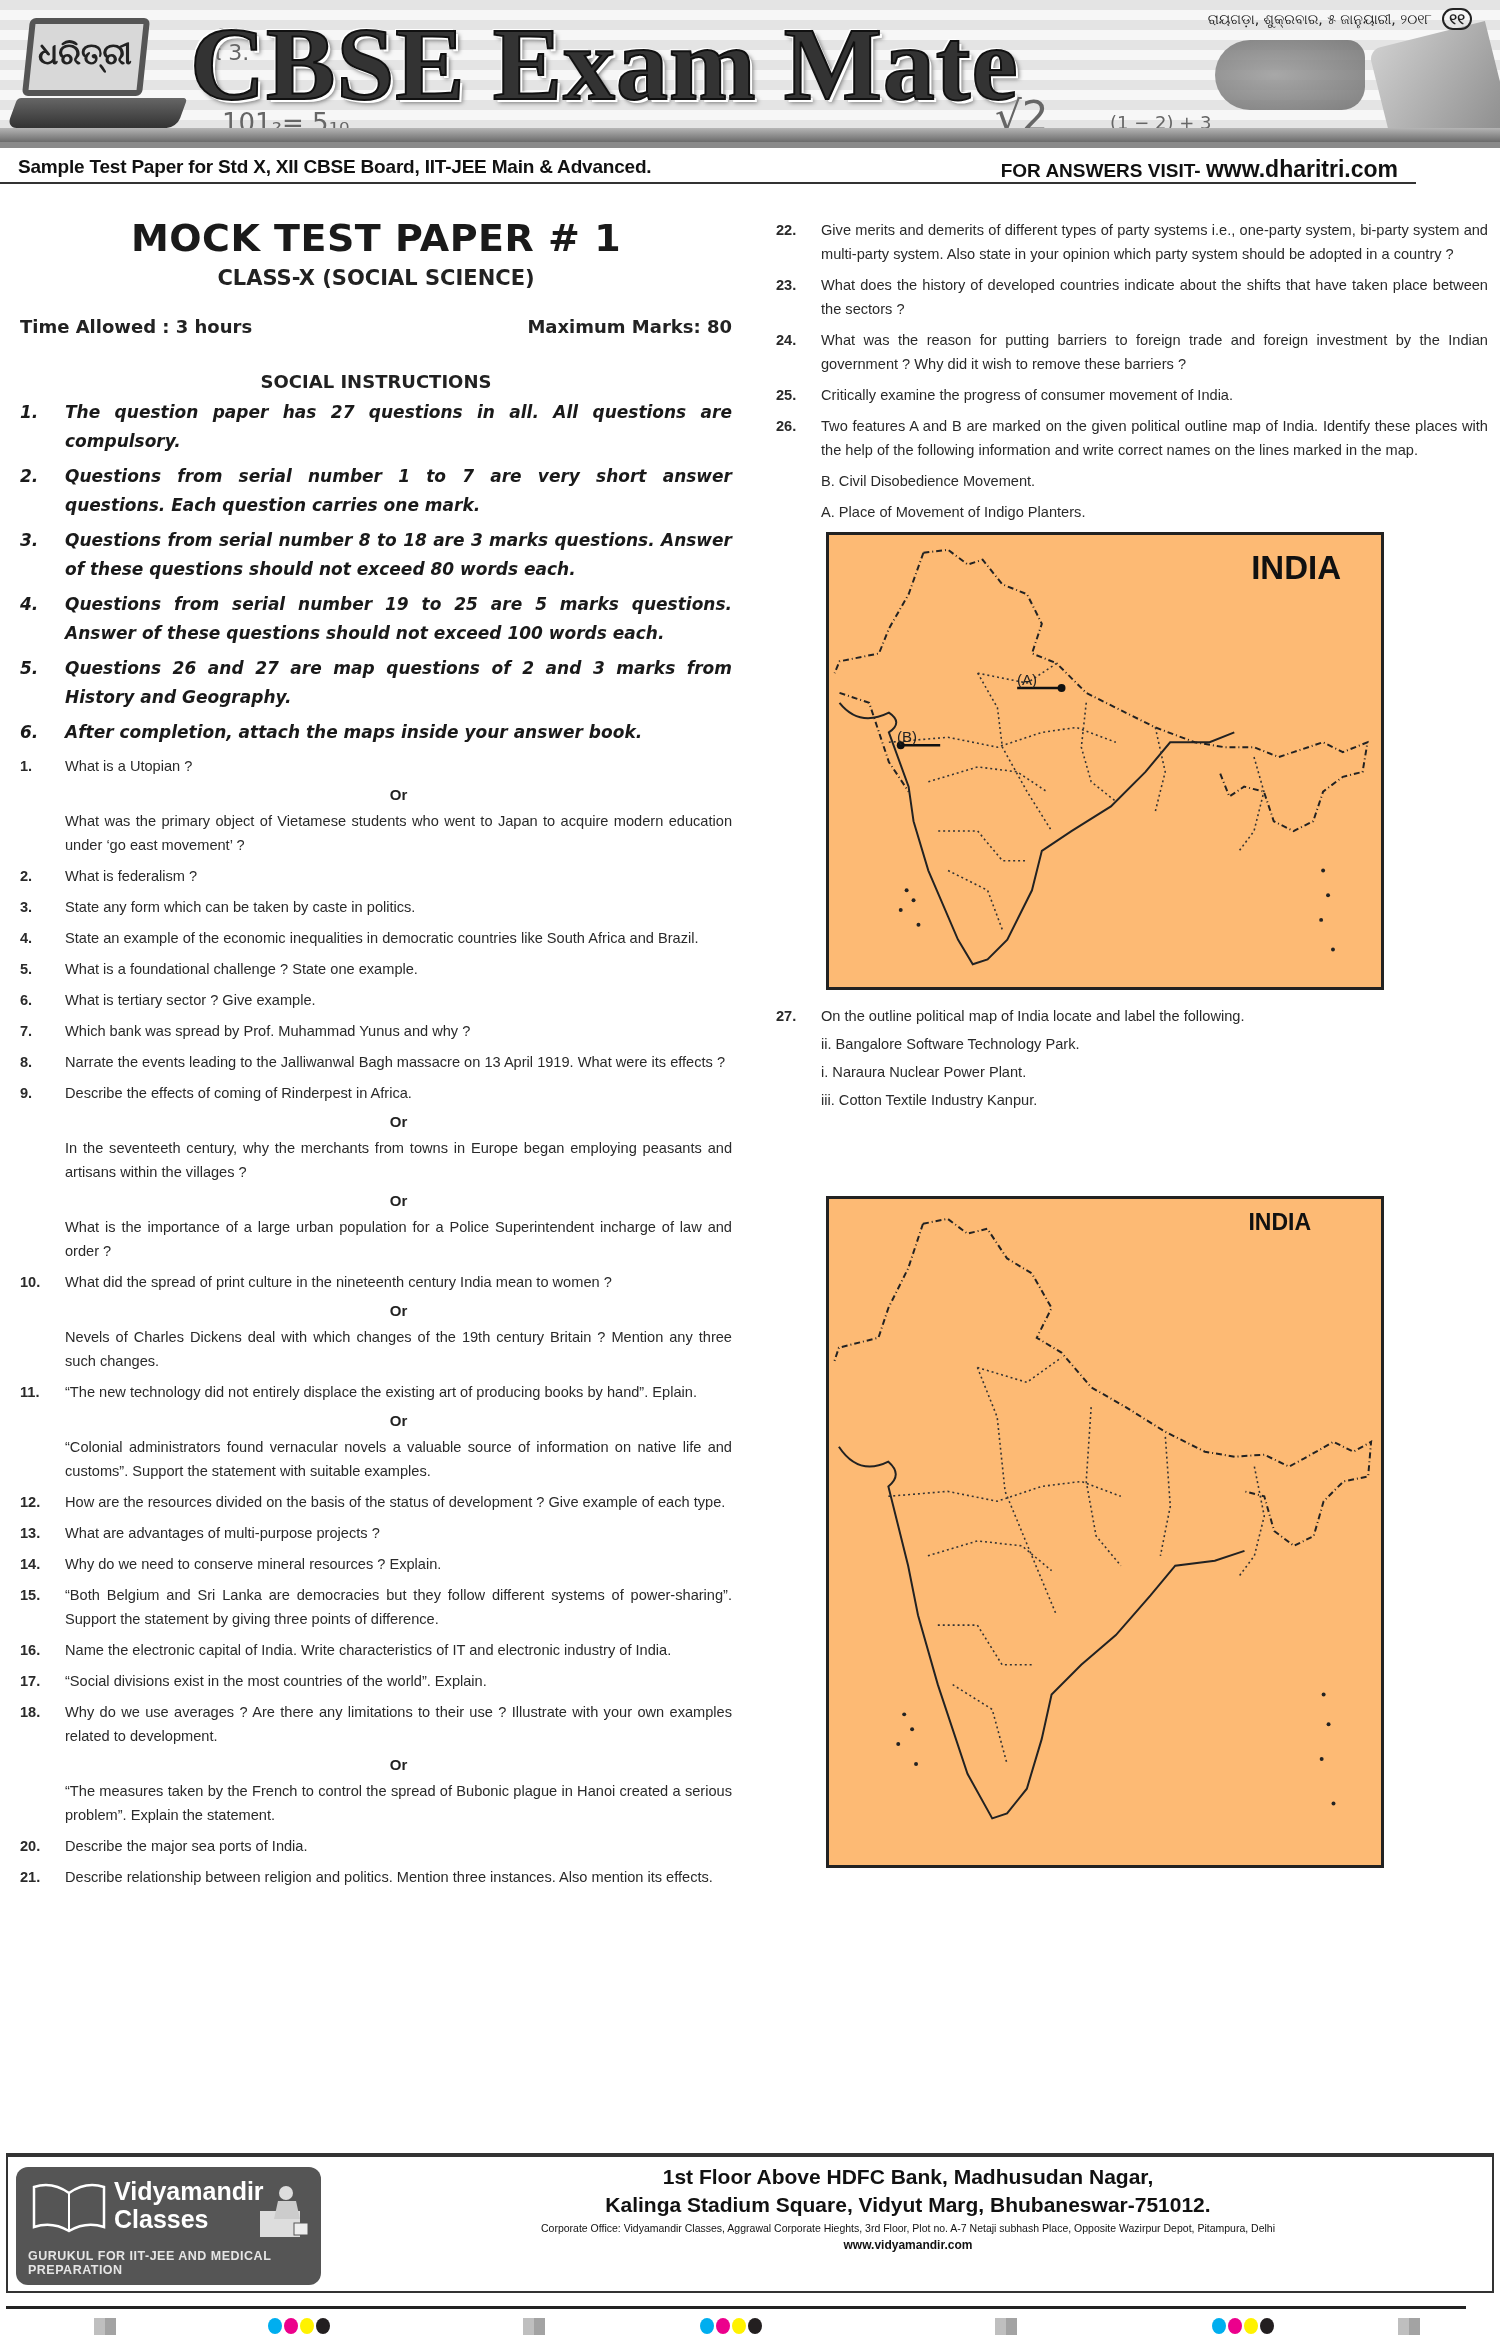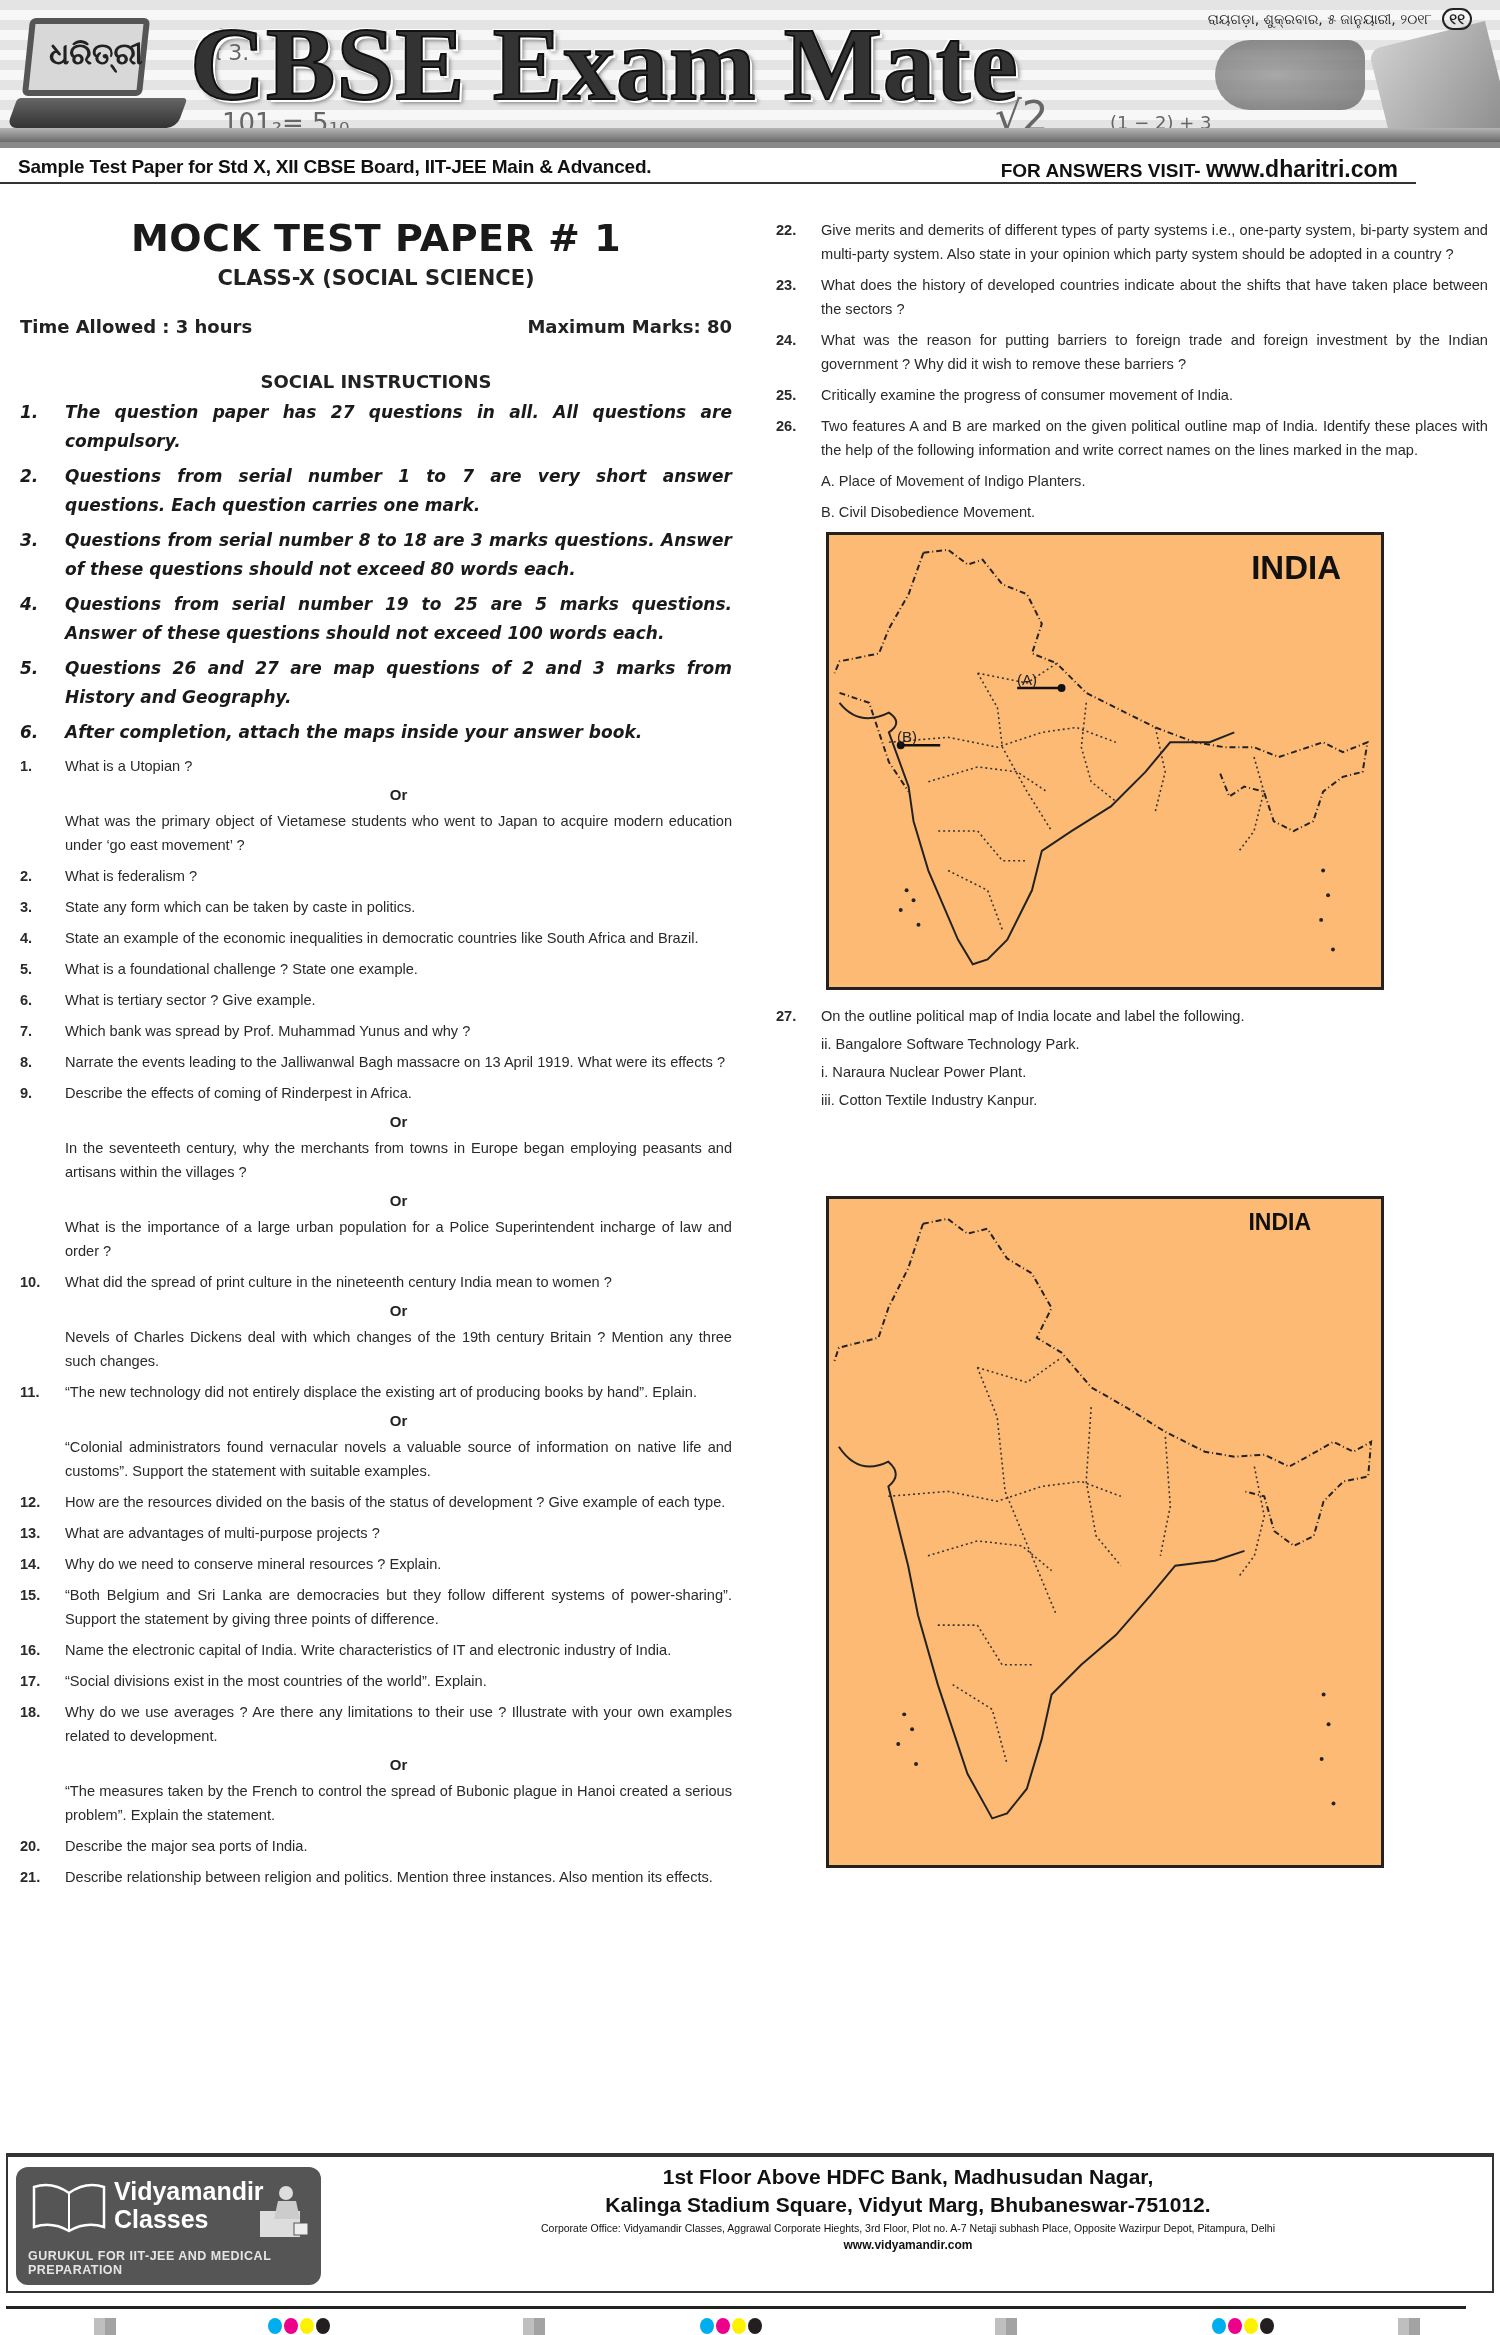--- a/index.html
+++ b/index.html
@@ -7,21 +7,21 @@
   body { font-family: "Liberation Sans", sans-serif; color: #222; position: relative; height: 2335px; overflow: hidden; }
 
   
   .masthead { position: absolute; left: 0; top: 0; width: 1500px; height: 148px;
     background: repeating-linear-gradient(to bottom, #e4e4e4 0, #e4e4e4 10px, #f7f7f7 10px, #f7f7f7 20px);
     overflow: hidden; border-bottom: 6px solid #8a8a8a; }
   .masthead .shade { position: absolute; left: 0; right: 0; bottom: 0; height: 14px; background: linear-gradient(#b5b5b5, #6b6b6b); }
   .laptop { position: absolute; left: 12px; top: 18px; width: 175px; height: 118px; }
   .laptop .screen { position: absolute; left: 14px; top: 0; width: 120px; height: 78px; background: #d8d8d8; border: 6px solid #555; border-radius: 6px; transform: skewX(-6deg); }
   .laptop .base { position: absolute; left: 0; top: 80px; width: 170px; height: 30px; background: linear-gradient(#666, #333); border-radius: 4px 4px 10px 10px; transform: skewX(-20deg); }
-  .laptop .brand { position: absolute; left: 26px; top: 18px; font-family: "DejaVu Sans", sans-serif; font-weight: bold; font-size: 30px; color: #222; margin-left: 11px; }
+  .laptop .brand { position: absolute; left: 26px; top: 18px; font-family: "DejaVu Sans", sans-serif; font-weight: bold; font-size: 30px; color: #222; }
   .mast-title { position: absolute; left: 190px; top: 12px; font-family: "Liberation Serif", serif; font-weight: bold; font-size: 104px; letter-spacing: 1px; color: #333;
     -webkit-text-stroke: 2px #111; text-shadow: 3px 3px 0 #fff, -2px -2px 0 #fff, 4px 4px 4px #777; white-space: nowrap; line-height: 1; }
   .math-deco { position: absolute; font-family: "DejaVu Sans", sans-serif; color: #666; }
   .m1 { left: 218px; top: 26px; font-size: 11px; }
   .m2 { left: 208px; top: 40px; font-size: 22px; }
   .m3 { left: 222px; top: 108px; font-size: 26px; }
   .m4 { left: 995px; top: 92px; font-size: 42px; }
   .m5 { left: 1110px; top: 112px; font-size: 18px; }
   .dateline { position: absolute; right: 28px; top: 8px; font-family: "DejaVu Sans", sans-serif; font-size: 14px; color: #222; white-space: nowrap; }
   .page-num { display: inline-block; margin-left: 6px; padding: 0 5px; border: 2px solid #222; border-radius: 14px; font-weight: bold; font-size: 15px; }
@@ -260,22 +260,22 @@
       <span class="t">What was the reason for putting barriers to foreign trade and foreign investment by the Indian government ? Why did it wish to remove these barriers ?</span>
     </div>
   <div class="q">
       <span class="n">25.</span>
       <span class="t">Critically examine the progress of consumer movement of India.</span>
     </div>
   <div class="q">
       <span class="n">26.</span>
       <span class="t">Two features A and B are marked on the given political outline map of India. Identify these places with the help of the following information and write correct names on the lines marked in the map.</span>
     </div>
+  <div class="sub">B.  Civil Disobedience Movement.</div>
   <div class="sub">A.  Place of Movement of Indigo Planters.</div>
-  <div class="sub">B.  Civil Disobedience Movement.</div>
 
   <div class="map-frame map1" style="margin-top:8px">
     <svg viewBox="0 0 558 458">
       <g fill="none" stroke="#222" stroke-width="2" stroke-dasharray="6 3 1 3">
         <path d="M95 18 L120 15 L140 30 L155 25 L175 50 L200 60 L215 90 L205 120 L230 130 L260 160 L290 175 L330 195 L370 210 L400 215 L430 215 L455 225 L470 220 L500 210 L520 220 L545 210 L540 240 L520 245 L500 260 L490 290 L470 300 L450 290 L440 260 L420 255 L405 265 L395 240"></path>
         <path d="M95 18 L80 60 L60 95 L50 120 L10 128 L5 140"></path>
         <path d="M10 160 L40 170 L50 200 L60 230 L80 260"></path>
       </g>
       <g fill="none" stroke="#222" stroke-width="2">
         <path d="M10 170 Q30 195 60 180 Q75 190 60 200 L80 255 L85 290 L100 340 L130 410 L145 435 L160 430 L180 410 L205 360 L215 320 L245 300 L285 275 L320 240 L345 210 L385 210 L410 200"></path>

